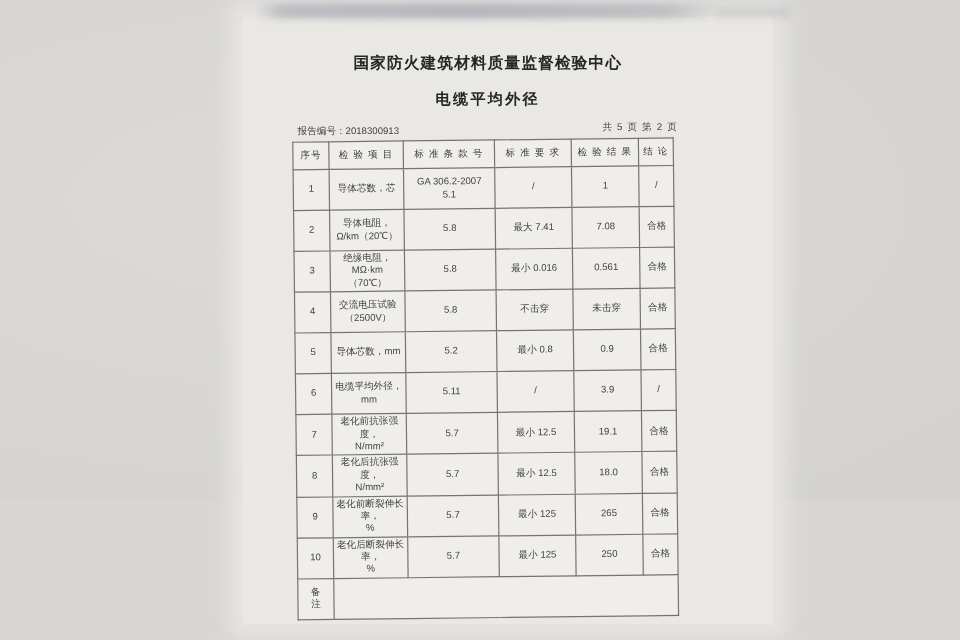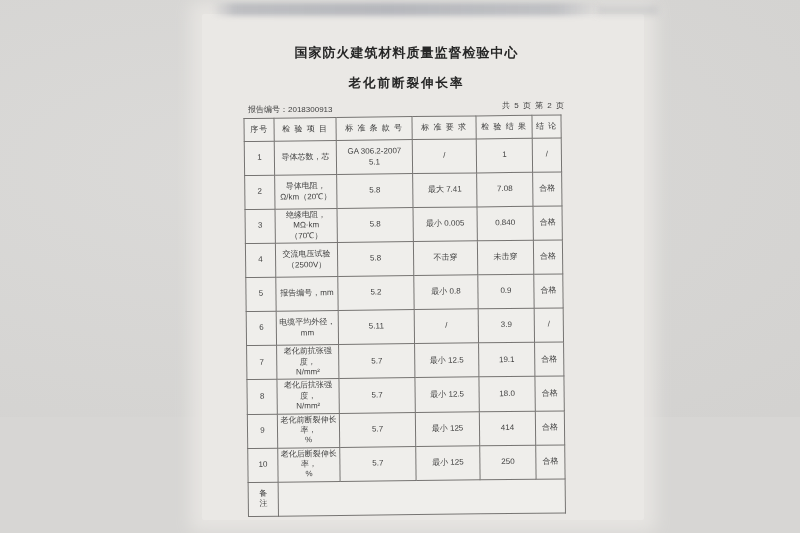--- a/index.html
+++ b/index.html
@@ -126,21 +126,21 @@
 </head>
 <body>
 
 <div class="scene">
   <div class="paper"></div>
   <div class="smudge"></div>
   <div class="smudge2"></div>
 
   <div class="doc">
     <div class="title1">国家防火建筑材料质量监督检验中心</div>
-    <div class="title2">老化前断裂伸长率</div>
+    <div class="title2">电缆平均外径</div>
 
     <div class="metaRow">
       <span class="metaLeft">报告编号：2018300913</span>
       <span class="metaRight">共 5 页 第 2 页</span>
     </div>
 
     <table class="results">
       <colgroup>
         <col class="col-no">
           <col class="col-item">
@@ -174,36 +174,36 @@
         <td class="c-clause pre">5.8</td>
         <td class="c-req">最大 7.41</td>
         <td class="c-res">7.08</td>
         <td class="c-con">合格</td>
       </tr>
       <tr>
         <td class="c-no">3</td>
         <td class="c-item pre">绝缘电阻，MΩ·km
 （70℃）</td>
         <td class="c-clause pre">5.8</td>
-        <td class="c-req">最小 0.005</td>
-        <td class="c-res">0.840</td>
+        <td class="c-req">最小 0.016</td>
+        <td class="c-res">0.561</td>
         <td class="c-con">合格</td>
       </tr>
       <tr>
         <td class="c-no">4</td>
         <td class="c-item pre">交流电压试验
 （2500V）</td>
         <td class="c-clause pre">5.8</td>
         <td class="c-req">不击穿</td>
         <td class="c-res">未击穿</td>
         <td class="c-con">合格</td>
       </tr>
       <tr>
         <td class="c-no">5</td>
-        <td class="c-item pre">报告编号，mm</td>
+        <td class="c-item pre">导体芯数，mm</td>
         <td class="c-clause pre">5.2</td>
         <td class="c-req">最小 0.8</td>
         <td class="c-res">0.9</td>
         <td class="c-con">合格</td>
       </tr>
       <tr>
         <td class="c-no">6</td>
         <td class="c-item pre">电缆平均外径，mm</td>
         <td class="c-clause pre">5.11</td>
         <td class="c-req">/</td>
@@ -227,21 +227,21 @@
         <td class="c-req">最小 12.5</td>
         <td class="c-res">18.0</td>
         <td class="c-con">合格</td>
       </tr>
       <tr>
         <td class="c-no">9</td>
         <td class="c-item pre">老化前断裂伸长率，
 %</td>
         <td class="c-clause pre">5.7</td>
         <td class="c-req">最小 125</td>
-        <td class="c-res">414</td>
+        <td class="c-res">265</td>
         <td class="c-con">合格</td>
       </tr>
       <tr>
         <td class="c-no">10</td>
         <td class="c-item pre">老化后断裂伸长率，
 %</td>
         <td class="c-clause pre">5.7</td>
         <td class="c-req">最小 125</td>
         <td class="c-res">250</td>
         <td class="c-con">合格</td>

